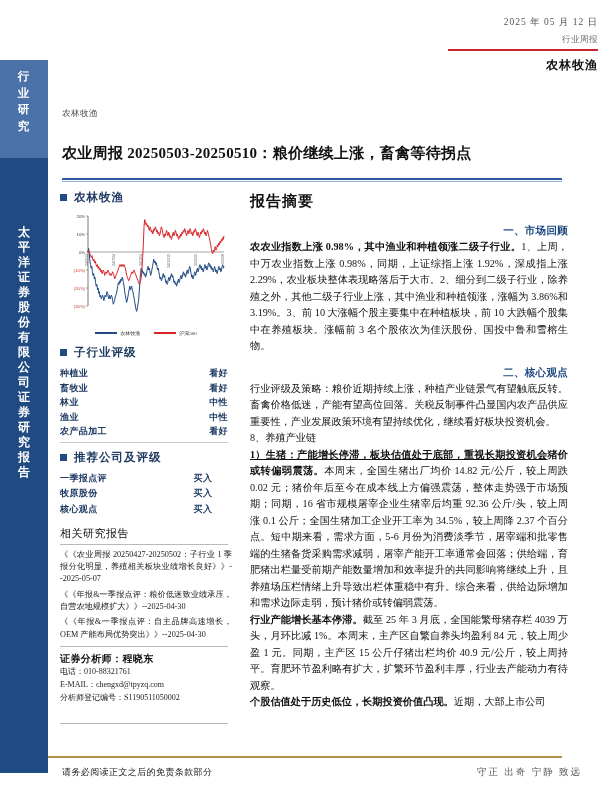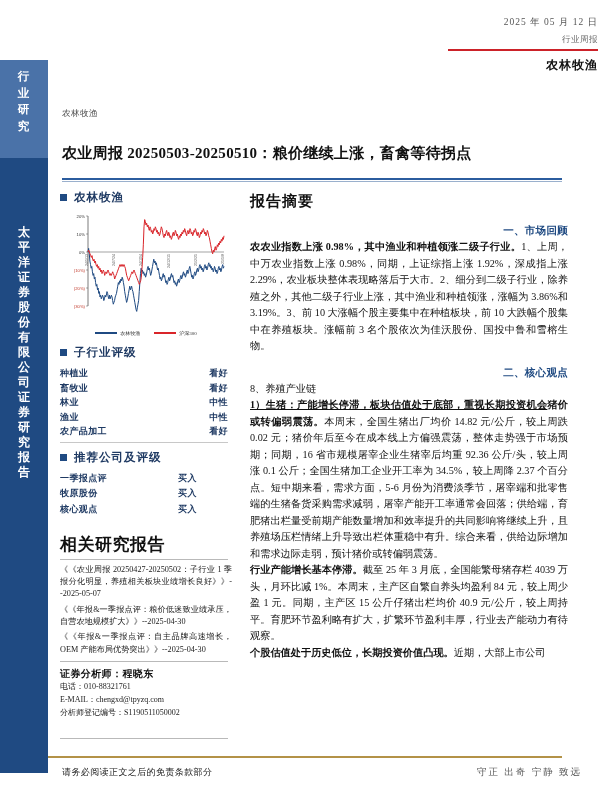--- a/index.html
+++ b/index.html
@@ -147,25 +147,25 @@
   .rate-val { width: 50px; text-align: right; font-family: Liberation Serif, serif; }
   .rate-rule { width: 168px; height: 0.8px; background: #c8c8c8; margin-top: 3px; }
 
   .stk-table { margin-top: 6px; width: 168px; }
   .stk-row {
     display: flex; justify-content: space-between;
     font-size: 9px; color: #1f3a63; font-weight: bold;
     line-height: 1.72; letter-spacing: 0.4px;
   }
   .stk-name { width: 96px; }
-  .stk-val { width: 50px; text-align: left; }
+  .stk-val { width: 50px; text-align: center; }
 
   .rel-head {
-    font-size: 17px; font-weight: bold; color: #111;
-    margin-top: 16px; letter-spacing: 0.5px;
+    font-size: 11px; font-weight: normal; color: #111;
+    margin-top: 9px; letter-spacing: 0.5px;
   }
   .rel-rule { width: 168px; height: 0.8px; background: #b9b9b9; margin-top: 3px; }
   .rel-list { margin-top: 4px; }
   .rel-item {
     font-size: 8.2px; color: #1a1a1a; line-height: 1.5;
     margin-bottom: 3px; letter-spacing: 0px;
     text-align: justify;
   }
 
   .ana-rule { width: 168px; height: 0.8px; background: #b9b9b9; margin-top: 5px; }
@@ -373,20 +373,21 @@
       <div class="blk-head">一、市场回顾</div>
       <div class="para">
         <span class="lead">农农业指数上涨 0.98%，其中渔业和种植领涨二级子行业。</span><span>1、上周，中万农业指数上涨 0.98%，同期，上证综指上涨 1.92%，深成指上涨 2.29%，农业板块整体表现略落后于大市。2、细分到二级子行业，除养殖之外，其他二级子行业上涨，其中渔业和种植领涨，涨幅为 3.86%和 3.19%。3、前 10 大涨幅个股主要集中在种植板块，前 10 大跌幅个股集中在养殖板块。涨幅前 3 名个股依次为佳沃股份、国投中鲁和雪榕生物。</span>
       </div>
     </div>
 
     <div class="gap"></div>
 
     <div>
       <div class="blk-head">二、核心观点</div>
+      <div class="para">行业评级及策略：粮价近期持续上涨，种植产业链景气有望触底反转。畜禽价格低迷，产能有望高位回落。关税反制事件凸显国内农产品供应重要性，产业发展政策环境有望持续优化，继续看好板块投资机会。</div>
       <div class="para">8、养殖产业链</div>
 
       <div class="para">
         <span class="lead-u">1）生猪：产能增长停滞，板块估值处于底部，重视长期投资机会</span><span class="lead">猪价或转偏弱震荡。</span><span>本周末，全国生猪出厂均价 14.82 元/公斤，较上周跌 0.02 元；猪价年后至今在成本线上方偏强震荡，整体走势强于市场预期；同期，16 省市规模屠宰企业生猪宰后均重 92.36 公斤/头，较上周涨 0.1 公斤；全国生猪加工企业开工率为 34.5%，较上周降 2.37 个百分点。短中期来看，需求方面，5-6 月份为消费淡季节，屠宰端和批零售端的生猪备货采购需求减弱，屠宰产能开工率通常会回落；供给端，育肥猪出栏量受前期产能数量增加和效率提升的共同影响将继续上升，且养殖场压栏情绪上升导致出栏体重稳中有升。综合来看，供给边际增加和需求边际走弱，预计猪价或转偏弱震荡。</span>
       </div>
 
       <div class="para">
         <span class="lead">行业产能增长基本停滞。</span><span>截至 25 年 3 月底，全国能繁母猪存栏 4039 万头，月环比减 1%。本周末，主产区自繁自养头均盈利 84 元，较上周少盈 1 元。同期，主产区 15 公斤仔猪出栏均价 40.9 元/公斤，较上周持平。育肥环节盈利略有扩大，扩繁环节盈利丰厚，行业去产能动力有待观察。</span>
       </div>
 

